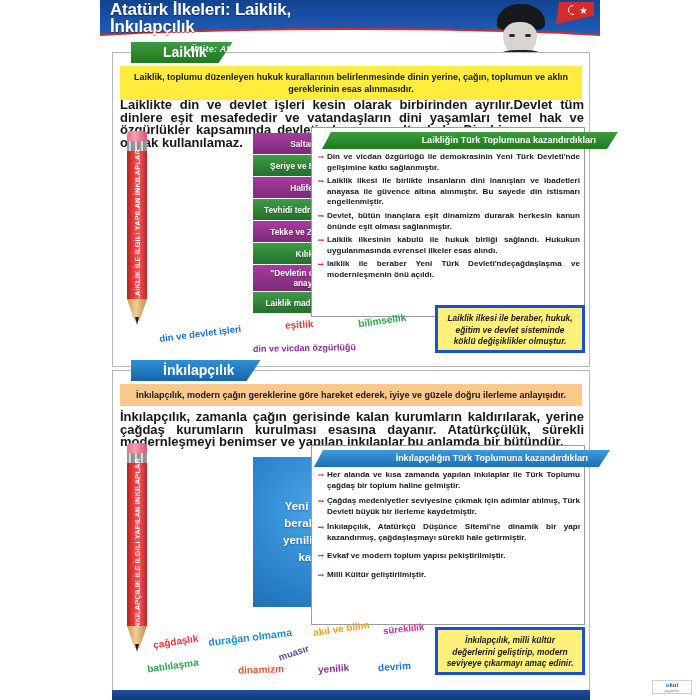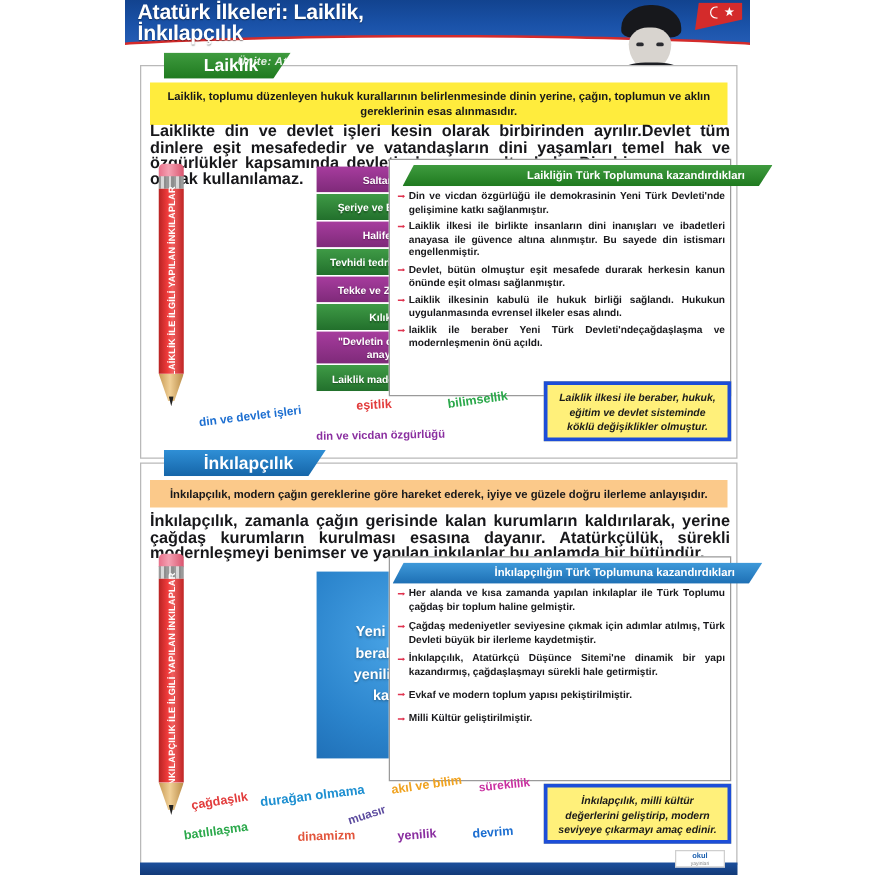--- a/index.html
+++ b/index.html
@@ -2,21 +2,21 @@
 <html><head>
 <meta charset="utf-8">
 <style>
   html,body{margin:0;padding:0;}
   body{
     width:700px;height:700px;overflow:hidden;
     background:#ffffff;
     font-family:"Liberation Sans","DejaVu Sans",sans-serif;
     position:relative;
   }
-  .page{position:absolute;left:0;top:0;width:588px;height:700px;background:#fff;}
+  .page{position:absolute;left:0;top:0;width:700px;height:700px;background:#fff;}
 
   
   .header{position:absolute;left:100px;top:0;width:500px;height:52px;overflow:hidden;background:#ffffff;}
   .hdr-blue{position:absolute;left:0;top:0;width:500px;height:44px;
     background:linear-gradient(180deg,#12438f 0%,#1a52a8 45%,#2a63bd 100%);}
   .hdr-wave{position:absolute;left:0;top:22px;width:500px;height:30px;
     background:#ffffff;border-radius:100% 100% 0 0 / 100% 100% 0 0;
     transform:translateY(8px) scaleX(1.25);}
   .hdr-wave-red{position:absolute;left:0;top:20px;width:500px;height:30px;
     background:#d42b2b;border-radius:100% 100% 0 0 / 100% 100% 0 0;
@@ -192,21 +192,21 @@
       <div class="arrow-item ai-green">Kılık kıyafet inkılabı</div>
       <div class="arrow-item ai-purple tall">"Devletin dini İslamdır" maddesi anayasadan çıkarıldı</div>
       <div class="arrow-item ai-green">Laiklik maddesi anayasaya eklendi</div>
     </div>
 
     <div class="gainsbox" style="left:198px;top:74px;width:274px;height:190px;">
       <div class="gains-title gt-green" style="left:10px;top:4px;width:252px;">Laikliğin Türk Toplumuna kazandırdıkları</div>
       <div class="bullets" style="top:24px;">
         <div class="bullet">Din ve vicdan özgürlüğü ile demokrasinin Yeni Türk Devleti'nde gelişimine katkı sağlanmıştır.</div>
         <div class="bullet">Laiklik ilkesi ile birlikte insanların dini inanışları ve ibadetleri anayasa ile güvence altına alınmıştır. Bu sayede din istismarı engellenmiştir.</div>
-        <div class="bullet">Devlet, bütün olmuştur eşit mesafede durarak herkesin kanun önünde eşit olması sağlanmıştır.</div>
+        <div class="bullet">Devlet, bütün inançlara eşit dinamizm durarak herkesin kanun önünde eşit olması sağlanmıştır.</div>
         <div class="bullet">Laiklik ilkesinin kabulü ile hukuk birliği sağlandı. Hukukun uygulanmasında evrensel ilkeler esas alındı.</div>
         <div class="bullet">laiklik ile beraber Yeni Türk Devleti'ndeçağdaşlaşma ve modernleşmenin önü açıldı.</div>
       </div>
     </div>
 
     <div class="notebox" style="left:322px;top:252px;width:150px;height:48px;">Laiklik ilkesi ile beraber, hukuk, eğitim ve devlet sisteminde köklü değişiklikler olmuştur.</div>
 
     <div class="kw" style="left:46px;top:275px;font-size:9.5px;color:#1d6fd1;transform:rotate(-7deg);">din ve devlet işleri</div>
     <div class="kw" style="left:172px;top:266px;font-size:10px;color:#e23c3c;transform:rotate(-3deg);">eşitlik</div>
     <div class="kw" style="left:245px;top:262px;font-size:10px;color:#2aa84a;transform:rotate(-8deg);">bilimsellik</div>

